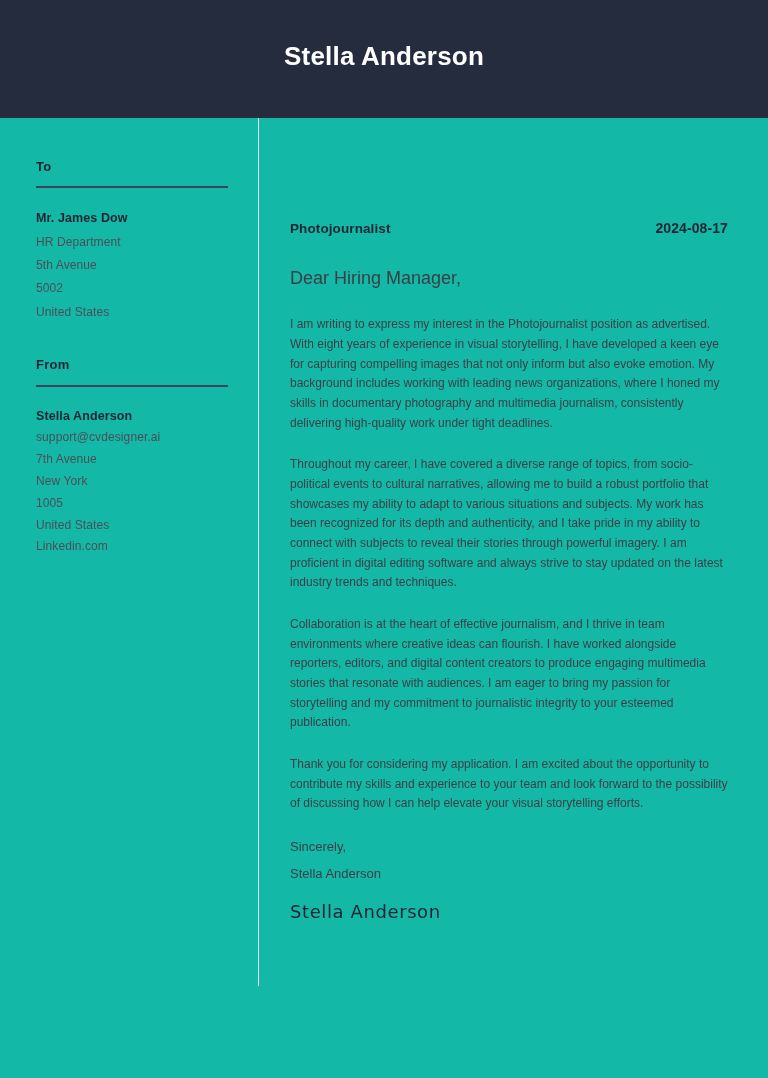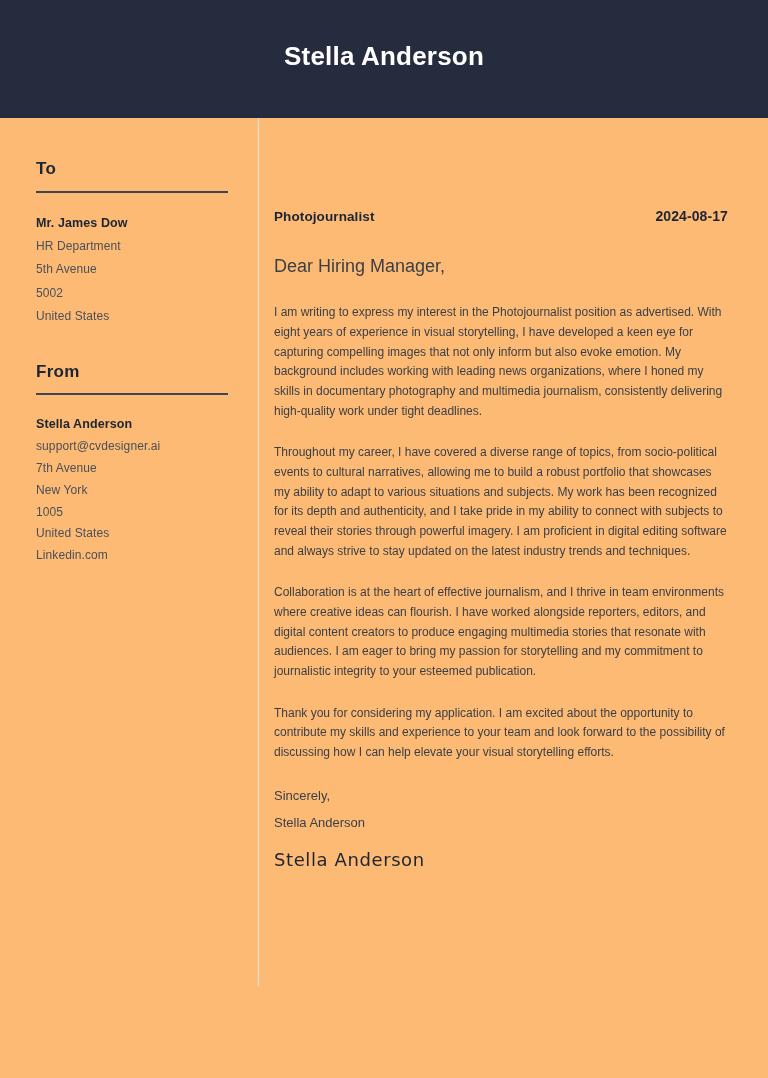--- a/index.html
+++ b/index.html
@@ -12,21 +12,21 @@
     background: #ffffff;
     font-family: "Liberation Sans", sans-serif;
     color: #2b2b2b;
     overflow: hidden;
   }
 
   .page {
     position: relative;
     width: 768px;
     height: 1078px;
-    background: #fdba74;
+    background: #14b8a6;
   }
 
   
   .header-band {
     position: absolute;
     top: 0;
     left: 0;
     width: 768px;
     height: 118px;
     background: #242c3e;
@@ -65,21 +65,21 @@
   .sidebar {
     position: absolute;
     top: 0;
     left: 0;
     width: 258px;
     padding: 42px 30px 0 36px;
     box-sizing: border-box;
   }
 
   .section-heading {
-    font-size: 17px;
+    font-size: 13px;
     font-weight: bold;
     color: #1d2433;
     letter-spacing: 0.3px;
     margin: 0 0 12px 0;
     line-height: 1.1;
   }
   .section-rule {
     height: 2px;
     background: #3c4559;
     width: 192px;
@@ -104,24 +104,24 @@
   }
 
   .from-block .contact-line,
   .from-block .contact-name {
     line-height: 1.82;
   }
 
   
   .letter {
     position: absolute;
-    top: 4px;
+    top: 16px;
     left: 258px;
     width: 510px;
-    padding: 38px 40px 0 16px;
+    padding: 38px 40px 0 32px;
     box-sizing: border-box;
   }
 
   .letter-top {
     display: flex;
     justify-content: space-between;
     align-items: baseline;
     margin-bottom: 28px;
   }
   .job-title {

